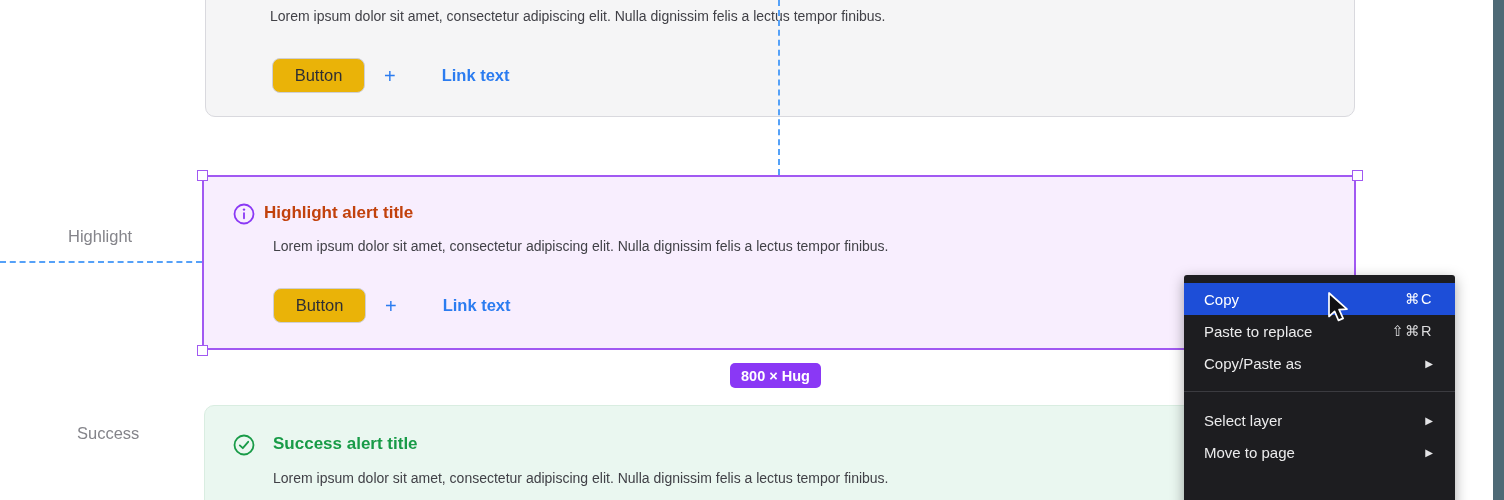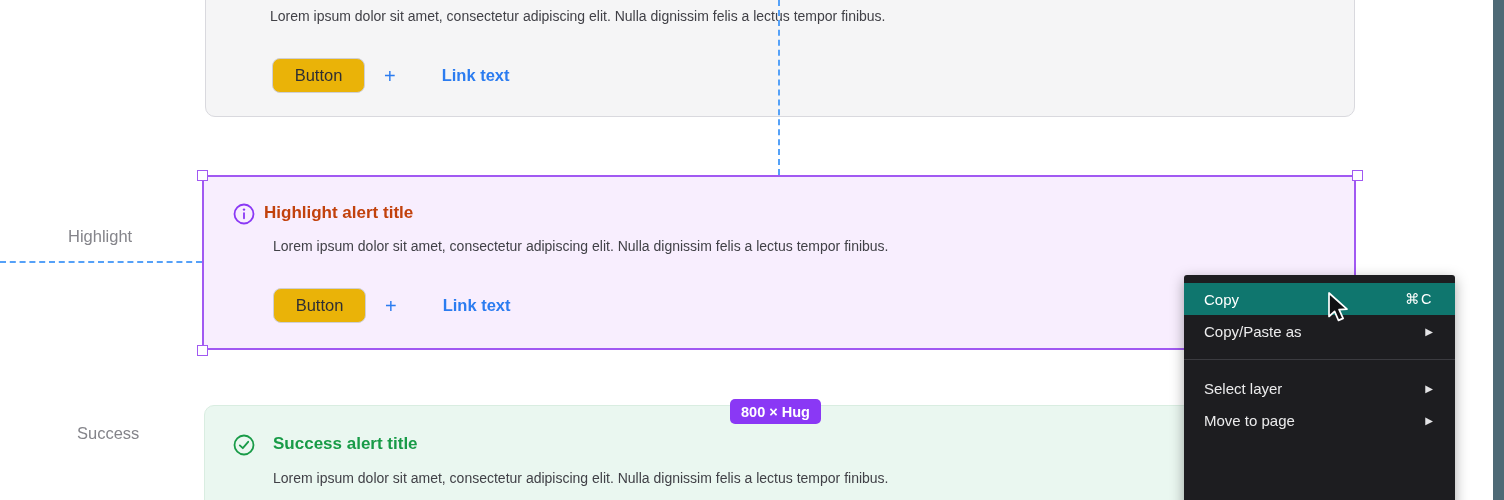--- a/index.html
+++ b/index.html
@@ -49,27 +49,27 @@
 
   
   .handle{position:absolute;width:11px;height:11px;background:#ffffff;border:1.5px solid #a159f2;z-index:4;}
   .handle.tl{left:197px;top:170px;}
   .handle.tr{left:1352px;top:170px;}
   .handle.bl{left:197px;top:345px;}
   .handle.br{left:1352px;top:345px;}
 
   
   .size-badge{position:absolute;left:730px;top:363px;height:25px;padding:0 11px;background:#8a38f5;border-radius:5px;
-      color:#ffffff;font-size:14.5px;font-weight:bold;display:flex;align-items:center;z-index:4;white-space:nowrap;margin-top:36px;}
+      color:#ffffff;font-size:14.5px;font-weight:bold;display:flex;align-items:center;z-index:4;white-space:nowrap;}
 
   
   .ctx-menu{position:absolute;left:1184px;top:275px;width:271px;height:265px;background:#1d1d20;border-radius:3px;
       padding:8px 0;z-index:10;box-shadow:0 4px 14px rgba(0,0,0,.35);}
   .ctx-row{height:32px;display:flex;align-items:center;padding:0 22px 0 20px;font-size:15px;color:#ebebec;white-space:nowrap;}
-  .ctx-row.highlighted{background:#0f766e;color:#ffffff;}
+  .ctx-row.highlighted{background:#1d4ed8;color:#ffffff;}
   .ctx-row .shortcut{margin-left:auto;letter-spacing:1.5px;color:#dcdcde;font-size:14.5px;}
   .ctx-row.highlighted .shortcut{color:#ffffff;}
   .ctx-row .sub-arrow{margin-left:auto;font-size:10px;color:#e4e4e6;}
   .ctx-sep{height:1px;background:#3b3b40;margin:12px 0;}
 
   
   .cursor{position:absolute;left:1327px;top:292px;z-index:20;pointer-events:none;}
 
   
   .edge-strip{position:absolute;left:1493px;top:0;width:11px;height:500px;background:#4e6a76;z-index:30;}
@@ -128,20 +128,24 @@
     <div class="alert-title">Success alert title</div>
     <div class="alert-body">Lorem ipsum dolor sit amet, consectetur adipiscing elit. Nulla dignissim felis a lectus tempor finibus.</div>
   </div>
 
   <div class="ctx-menu">
     <div class="ctx-row highlighted">
       <span>Copy</span>
       <span class="shortcut">⌘C</span>
     </div>
     <div class="ctx-row">
+      <span>Paste to replace</span>
+      <span class="shortcut">⇧⌘R</span>
+    </div>
+    <div class="ctx-row">
       <span>Copy/Paste as</span>
       <span class="sub-arrow">▶</span>
     </div>
     <div class="ctx-sep"></div>
     <div class="ctx-row">
       <span>Select layer</span>
       <span class="sub-arrow">▶</span>
     </div>
     <div class="ctx-row">
       <span>Move to page</span>

